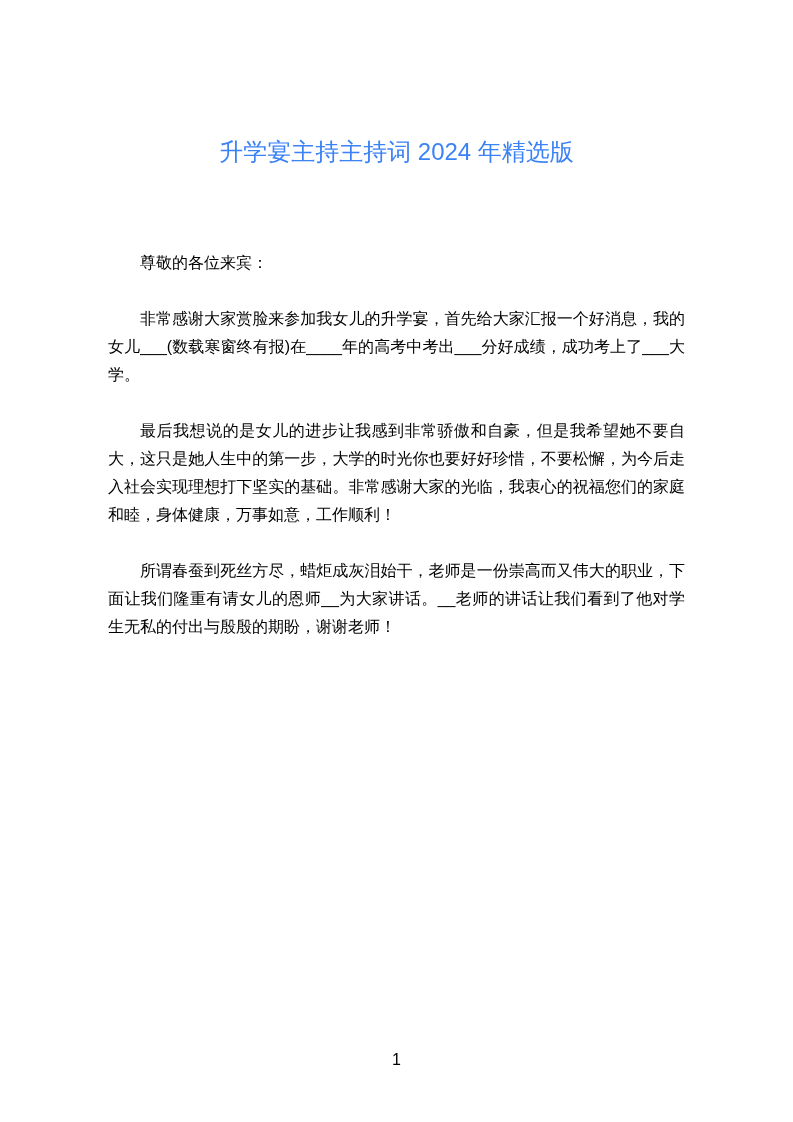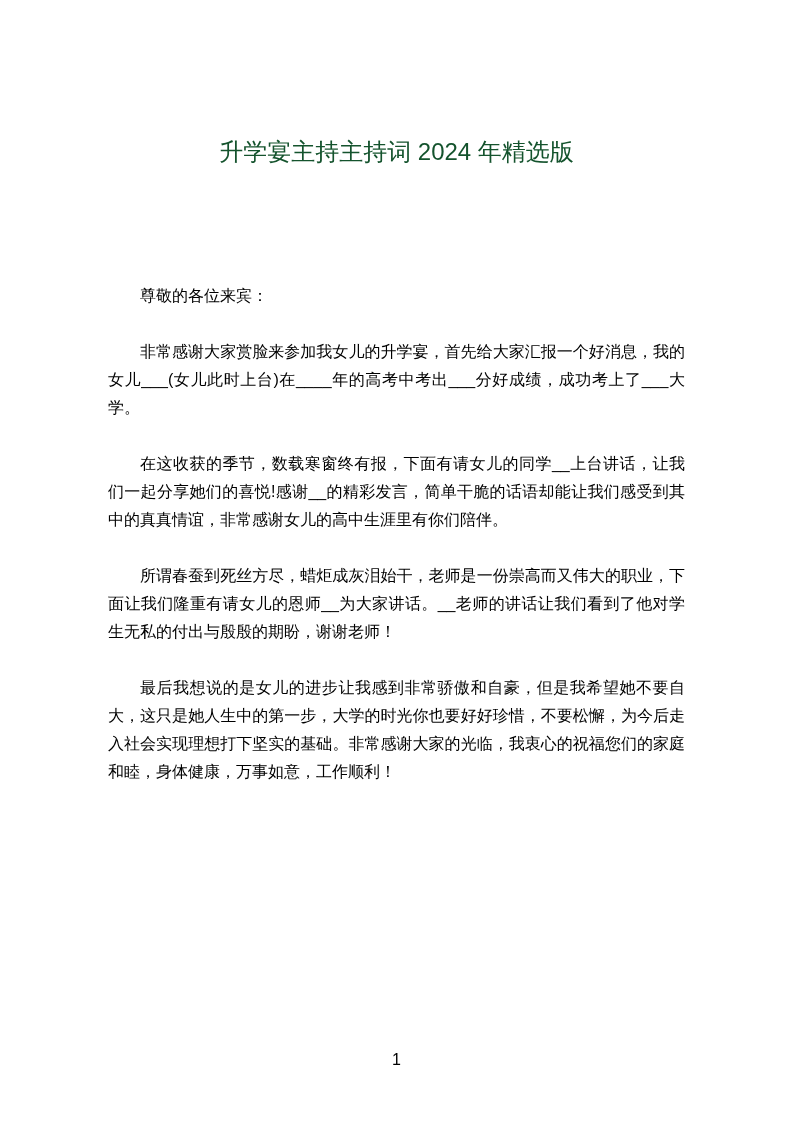--- a/index.html
+++ b/index.html
@@ -18,24 +18,24 @@
       box-sizing: border-box;
       overflow: hidden;
     }
     .doc-title {
       margin: 0;
       padding: 134px 40px 0 40px;
       text-align: center;
       font-size: 24px;
       font-weight: 400;
       line-height: 36px;
-      color: #14532d;
+      color: #3b82f6;
     }
     .doc-body {
-      margin: 112px 108px 0 108px;
+      margin: 79px 108px 0 108px;
     }
     .doc-body p {
       margin: 0 0 28px 0;
       font-size: 16px;
       line-height: 28px;
       text-align: justify;
       text-indent: 2em;
       color: #000000;
       word-break: break-all;
     }
@@ -52,21 +52,20 @@
   </style>
 </head>
 <body>
 
 <div class="page">
 
   <h1 class="doc-title">升学宴主持主持词 2024 年精选版</h1>
 
   <div class="doc-body">
     <p>尊敬的各位来宾：</p>
-    <p>非常感谢大家赏脸来参加我女儿的升学宴，首先给大家汇报一个好消息，我的女儿___(女儿此时上台)在____年的高考中考出___分好成绩，成功考上了___大学。</p>
-    <p>在这收获的季节，数载寒窗终有报，下面有请女儿的同学__上台讲话，让我们一起分享她们的喜悦!感谢__的精彩发言，简单干脆的话语却能让我们感受到其中的真真情谊，非常感谢女儿的高中生涯里有你们陪伴。</p>
+    <p>非常感谢大家赏脸来参加我女儿的升学宴，首先给大家汇报一个好消息，我的女儿___(数载寒窗终有报)在____年的高考中考出___分好成绩，成功考上了___大学。</p>
+    <p>最后我想说的是女儿的进步让我感到非常骄傲和自豪，但是我希望她不要自大，这只是她人生中的第一步，大学的时光你也要好好珍惜，不要松懈，为今后走入社会实现理想打下坚实的基础。非常感谢大家的光临，我衷心的祝福您们的家庭和睦，身体健康，万事如意，工作顺利！</p>
     <p>所谓春蚕到死丝方尽，蜡炬成灰泪始干，老师是一份崇高而又伟大的职业，下面让我们隆重有请女儿的恩师__为大家讲话。__老师的讲话让我们看到了他对学生无私的付出与殷殷的期盼，谢谢老师！</p>
-    <p>最后我想说的是女儿的进步让我感到非常骄傲和自豪，但是我希望她不要自大，这只是她人生中的第一步，大学的时光你也要好好珍惜，不要松懈，为今后走入社会实现理想打下坚实的基础。非常感谢大家的光临，我衷心的祝福您们的家庭和睦，身体健康，万事如意，工作顺利！</p>
   </div>
 
   <div class="page-number">1</div>
 
 </div>
 
 </body></html>

